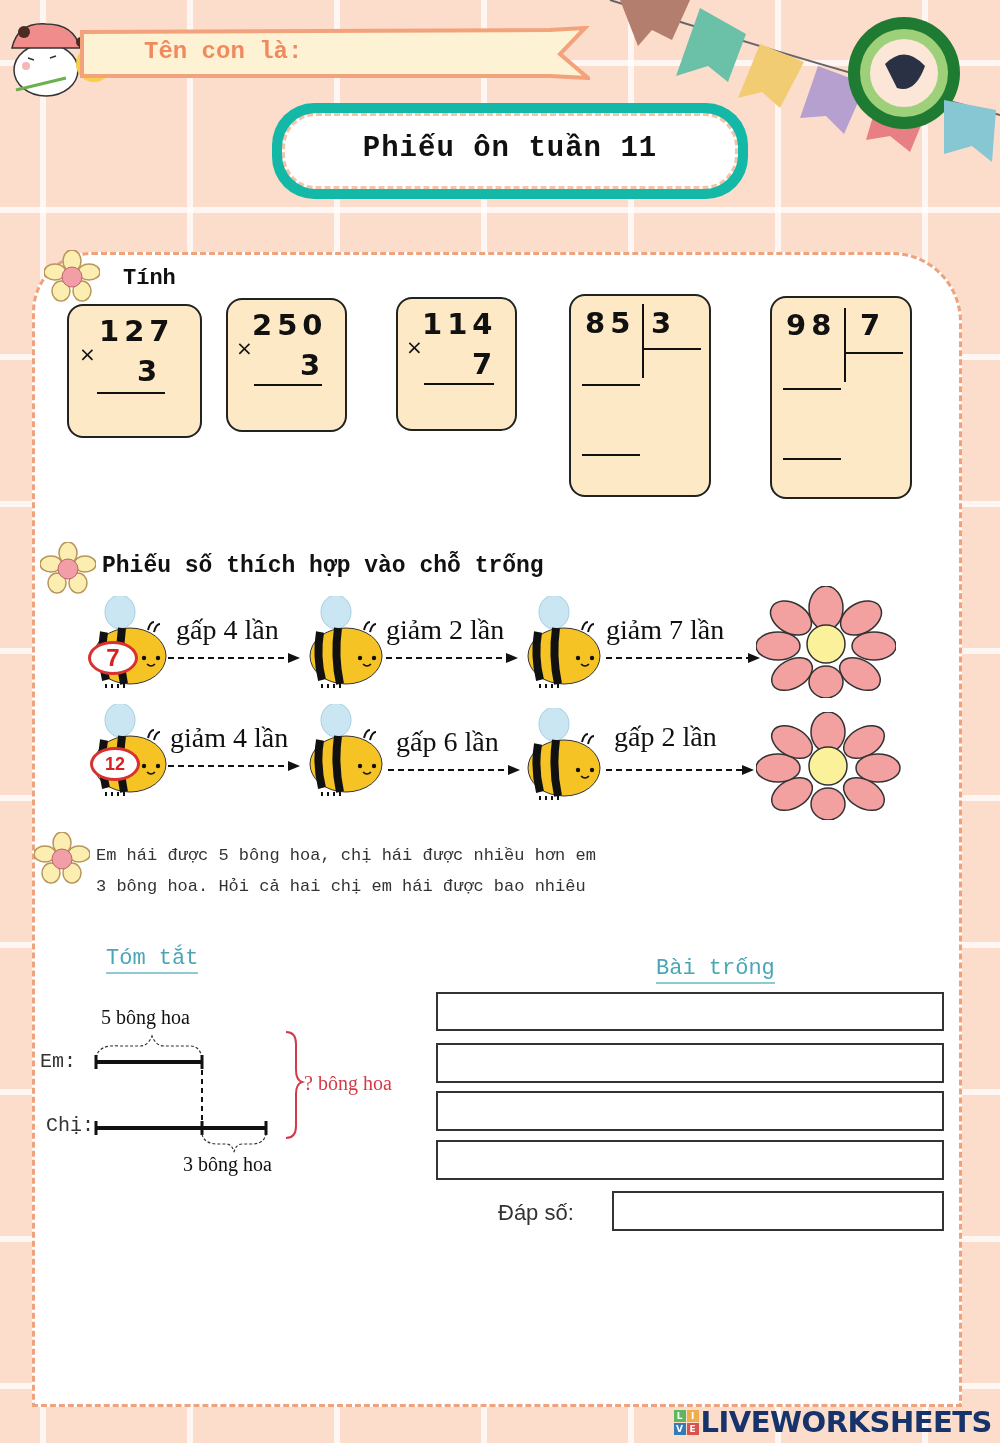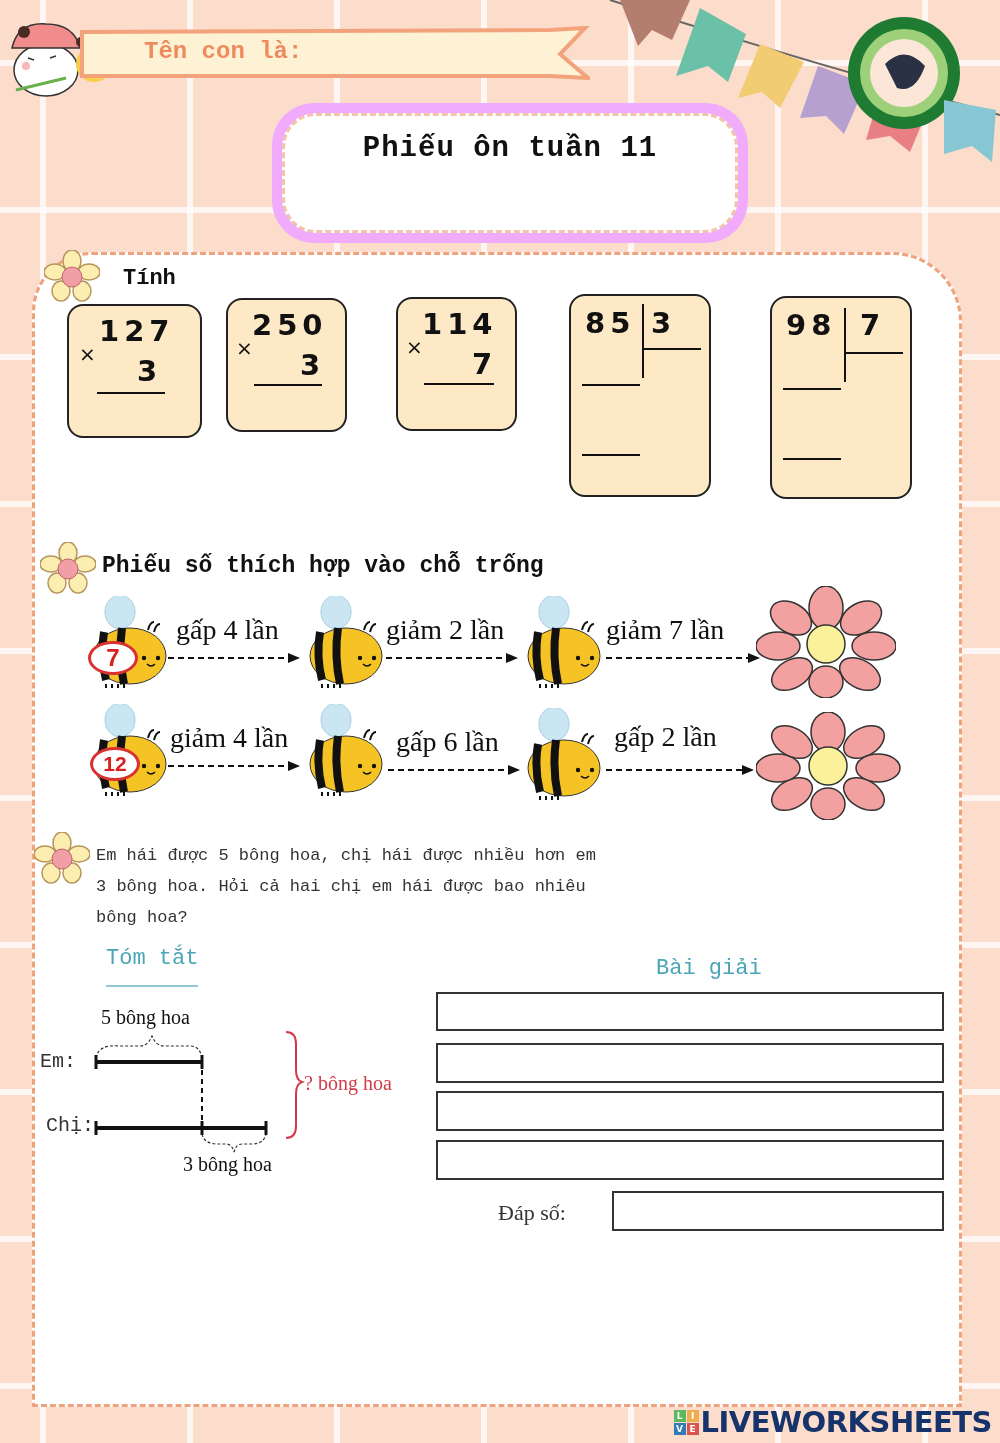--- a/index.html
+++ b/index.html
@@ -20,22 +20,22 @@
   .name-banner svg { position:absolute; left:0; top:0; }
   .name-label { position:absolute; left:64px; top:12px; font-size:24px; font-weight:bold; color:#ef8a5e; font-family:"Liberation Mono", monospace; }
   .mascot { left:6px; top:12px; width:120px; height:90px; }
 
   
   .bunting { left:600px; top:0; width:400px; height:170px; }
   .logo { left:845px; top:14px; width:118px; height:118px; }
 
   
   .title-box {
-    left:272px; top:103px; width:476px; height:140px; border-radius:42px;
-    background:#f0abfc; box-sizing:border-box; padding:10px;
+    left:272px; top:103px; width:476px; height:96px; border-radius:42px;
+    background:#14b8a6; box-sizing:border-box; padding:10px;
   }
   .title-inner {
     width:100%; height:100%; background:#fff; border-radius:34px;
     border:3px dashed #f3c3aa; box-sizing:border-box; text-align:center;
   }
   .title-line1 { font-family:"Liberation Mono", monospace; font-weight:bold; font-size:29px; color:#111; margin-top:16px; letter-spacing:1px; }
   .title-line2 { font-family:"Liberation Serif", serif; font-size:38px; color:#e0636a; margin-top:4px; letter-spacing:1px; }
 
   
   .panel {
@@ -59,21 +59,21 @@
 
   
   .op-label { position:absolute; font-family:"Liberation Serif", serif; font-size:28px; color:#111; white-space:nowrap; }
   .arrow { position:absolute; height:10px; }
   .bee { position:absolute; width:92px; height:92px; }
   .bee-input { position:absolute; width:60px; height:26px; border:none; background:transparent; outline:none; font-family:"Liberation Sans", sans-serif; font-weight:bold; font-size:20px; text-align:center; color:#d11; }
   .flower-big { position:absolute; width:140px; height:112px; }
 
   
   .problem-text { font-family:"Liberation Mono", monospace; font-size:17px; line-height:31px; color:#333; }
-  .sub-heading { font-family:"Liberation Mono", monospace; font-size:22px; color:#4aa6b5; border-bottom:2px solid #8fc9d4; padding-bottom:14px; }
+  .sub-heading { font-family:"Liberation Mono", monospace; font-size:22px; color:#4aa6b5; border-bottom:2px solid #8fc9d4; padding-bottom:1px; }
   .diagram-text { font-family:"Liberation Serif", serif; font-size:20px; color:#111; position:absolute; white-space:nowrap; }
   .diagram-label { font-family:"Liberation Mono", monospace; font-size:20px; color:#333; position:absolute; }
   .answer-box { position:absolute; border:2px solid #333; background:#fff; box-sizing:border-box; }
   .answer-box input { width:100%; height:100%; border:none; outline:none; background:transparent; font-size:20px; padding:0 8px; box-sizing:border-box; font-family:"Liberation Mono", monospace; }
 
   .brand { right:8px; bottom:4px; display:flex; align-items:center; }
   .brand-text { font-family:"DejaVu Sans", sans-serif; font-weight:bold; font-size:29px; color:#16346b; letter-spacing:-0.5px; }
   .brand-logo { display:grid; grid-template-columns:12px 12px; grid-template-rows:12px 12px; gap:1px; margin-right:2px; }
   .brand-logo span { font-size:9px; color:#fff; font-weight:bold; text-align:center; line-height:12px; font-family:"DejaVu Sans", sans-serif; }
 </style>
@@ -294,21 +294,21 @@
       <path d="M22 36 Q18 60 24 84" stroke="#111" stroke-width="8" fill="none"></path>
       <path d="M40 32 Q36 60 42 88" stroke="#111" stroke-width="8" fill="none"></path>
       <circle cx="62" cy="62" r="2.2" fill="#111"></circle>
         <circle cx="76" cy="62" r="2.2" fill="#111"></circle>
       <path d="M65 68 Q69 72 73 68" stroke="#111" stroke-width="1.5" fill="none"></path>
       <path d="M66 34 q2 -8 6 -8 M72 36 q2 -8 6 -8" stroke="#111" stroke-width="2" fill="none"></path>
       <path d="M24 88 v4 M30 88 v4 M36 88 v4 M42 88 v4" stroke="#111" stroke-width="2"></path>
     </svg>
   </div>
   <div class="abs" style="left:90px; top:747px; width:50px; height:34px; border-radius:50%; background:#fff; border:3px solid #d93030; box-sizing:border-box;"></div>
-  <span class="abs" style="left:90px; top:747px; width:50px; text-align:center; font-family:'Liberation Sans',sans-serif; font-weight:bold; font-size:21px; color:#d92020; line-height:34px;">12</span>
+  <span class="abs" style="left:90px; top:747px; width:50px; text-align:center; font-family:'Liberation Sans',sans-serif; font-weight:bold; font-size:18px; color:#d92020; line-height:34px;">12</span>
   <span class="op-label" style="left:170px; top:722px;">giảm 4 lần</span>
   <svg class="arrow" style="left:168px; top:761px;" width="132" height="10">
       <line x1="0" y1="5" x2="120" y2="5" stroke="#111" stroke-width="2" stroke-dasharray="6,4"></line>
       <polygon points="120,0 132,5 120,10" fill="#111"></polygon>
     </svg>
 
   <div class="bee" style="left:298px; top:704px;">
     <svg width="92" height="92" viewBox="0 0 92 92">
       <ellipse cx="38" cy="16" rx="15" ry="17" fill="#c9e6f2" stroke="#a8cfe0"></ellipse>
       <ellipse cx="48" cy="60" rx="36" ry="28" fill="#f6c324" stroke="#333" stroke-width="1"></ellipse>
@@ -374,25 +374,24 @@
       <ellipse cx="38" cy="41" rx="9" ry="10"></ellipse>
         <ellipse cx="17" cy="41" rx="9" ry="10"></ellipse>
       <ellipse cx="11" cy="22" rx="11" ry="8"></ellipse>
     </g>
     <circle cx="28" cy="27" r="10" fill="#f19ea6" stroke="#c0636d" stroke-width="1"></circle>
   </svg>
 </div>
 <div class="abs problem-text" style="left:96px; top:840px;">
   <div>Em hái được 5 bông hoa, chị hái được nhiều hơn em</div>
   <div>3 bông hoa. Hỏi cả hai chị em hái được bao nhiêu</div>
-  <div>bông hoa?</div>
 </div>
 
 <span class="abs sub-heading" style="left:106px; top:946px;">Tóm tắt</span>
-<span class="abs sub-heading" style="left:656px; top:956px;">Bài giải</span>
+<span class="abs sub-heading" style="left:656px; top:956px;">Bài trống</span>
 
 <div class="abs" style="left:0; top:0; width:0; height:0;">
   <span class="diagram-text" style="left:101px; top:1006px;">5 bông hoa</span>
   <span class="diagram-label" style="left:40px; top:1050px;">Em:</span>
   <span class="diagram-label" style="left:46px; top:1114px;">Chị:</span>
   <svg class="abs" style="left:90px; top:1030px;" width="330" height="128">
     <path d="M6 28 Q8 14 30 16 L50 16 Q58 16 62 6 Q66 16 74 16 L100 16 Q110 16 112 28" stroke="#333" stroke-width="1.2" stroke-dasharray="3,2" fill="none"></path>
     <line x1="6" y1="32" x2="112" y2="32" stroke="#111" stroke-width="4"></line>
     <line x1="6" y1="25" x2="6" y2="39" stroke="#111" stroke-width="3"></line>
     <line x1="112" y1="25" x2="112" y2="39" stroke="#111" stroke-width="3"></line>
@@ -413,21 +412,21 @@
 </div>
 <div class="answer-box" style="left:436px; top:1043px; width:508px; height:40px;">
   <input value="" style="">
 </div>
 <div class="answer-box" style="left:436px; top:1091px; width:508px; height:40px;">
   <input value="" style="">
 </div>
 <div class="answer-box" style="left:436px; top:1140px; width:508px; height:40px;">
   <input value="" style="">
 </div>
-<span class="abs" style="left:498px; top:1200px; font-family:Liberation Serif, serif; font-size:22px; color:#333;">Đáp số:</span>
+<span class="abs" style="left:498px; top:1200px; font-family:Liberation Sans, sans-serif; font-size:22px; color:#333;">Đáp số:</span>
 <div class="answer-box" style="left:612px; top:1191px; width:332px; height:40px;">
   <input value="" style="">
 </div>
 
 <div class="abs brand">
   <div class="brand-logo">
     <span style="background:#5cb85c;">L</span>
     <span style="background:#f0ad4e;">I</span>
     <span style="background:#337ab7;">V</span>
     <span style="background:#d9534f;">E</span>

